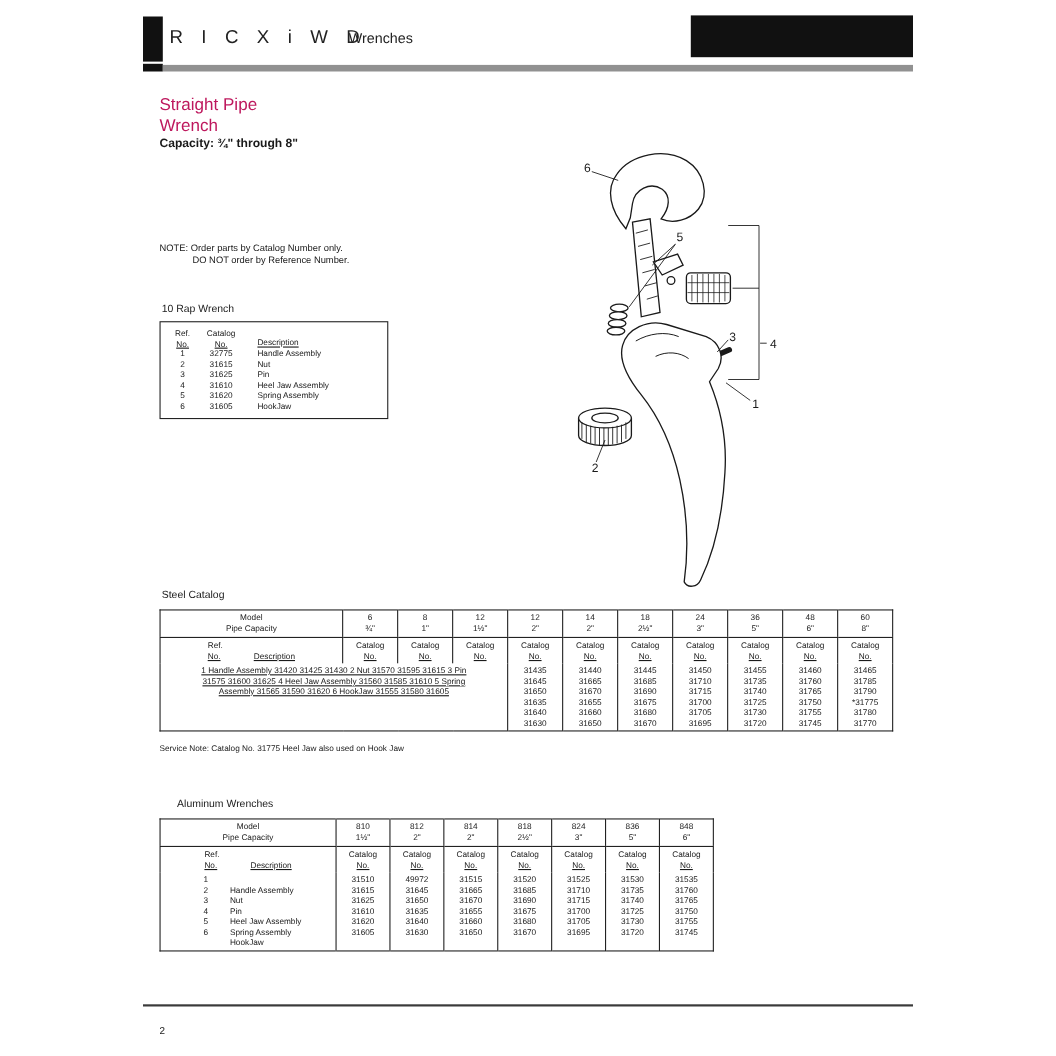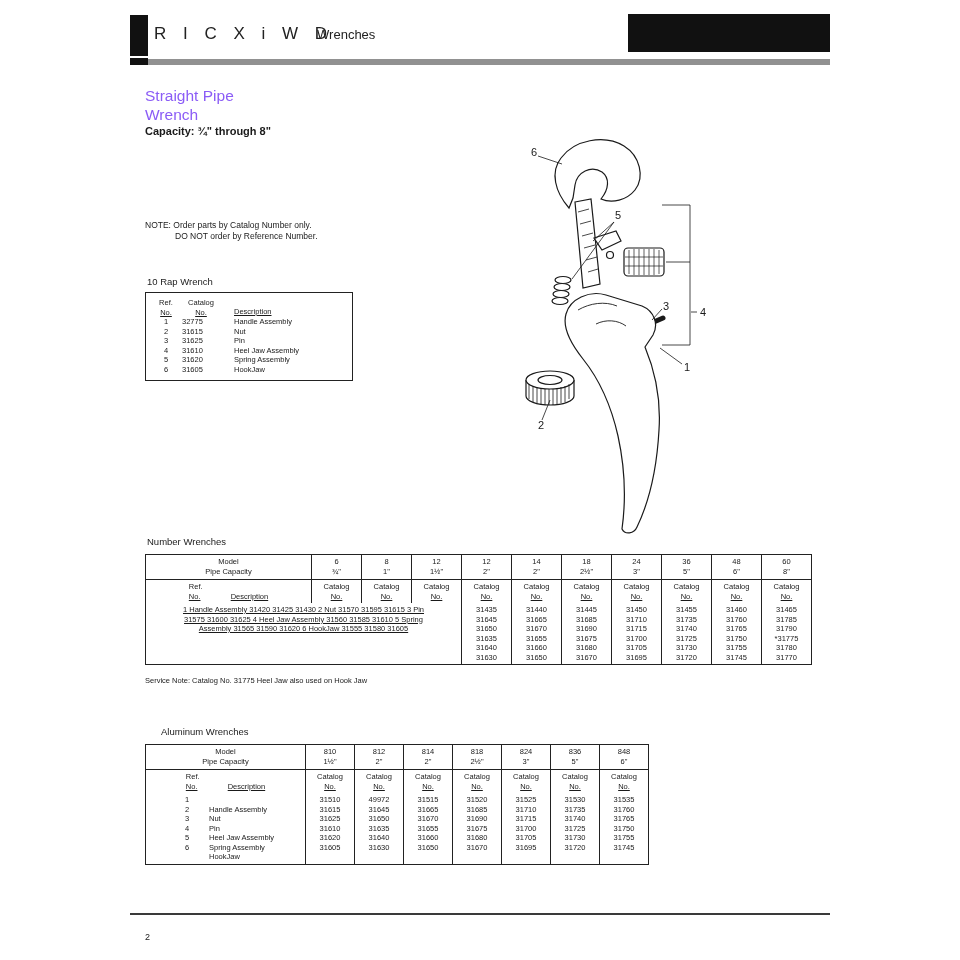--- a/index.html
+++ b/index.html
@@ -15,39 +15,39 @@
   
   .hdr-black-left  { left:130px; top:15px; width:18px; height:41px; background:#111; }
   .hdr-black-right { left:628px; top:14px; width:202px; height:38px; background:#111; }
   .brandline { left:154px; top:24px; height:28px; display:flex; align-items:baseline; white-space:nowrap; }
   .brand-logo { font-size:17px; letter-spacing:6px; font-weight:400; color:#222; }
   .brand-section { font-size:13px; font-weight:400; margin-left:-16px; color:#222; }
   .hdr-rule-sq  { left:130px; top:58px; width:18px; height:7px; background:#111; }
   .hdr-rule-bar { left:148px; top:59px; width:682px; height:6px; background:#919191; }
 
   
-  .doc-title { left:145px; top:86px; font-size:15.5px; font-weight:500; line-height:19px; color:#8b5cf6; }
+  .doc-title { left:145px; top:86px; font-size:15.5px; font-weight:500; line-height:19px; color:#be185d; }
   .doc-capacity { left:145px; top:125px; font-size:11px; font-weight:700; }
 
   .note-block { left:145px; top:220px; font-size:8.5px; line-height:10.5px; }
   .note-line2 { padding-left:30px; }
 
   .sec-heading { font-size:9.5px; color:#222; }
   .h-rap   { left:147px; top:276px; }
   .h-steel { left:147px; top:536px; }
   .h-alu   { left:161px; top:726px; }
 
   
   .rap-box { left:145px; top:292px; width:208px; height:89px; border:1px solid #222; font-size:7.5px; line-height:9.5px; }
   .rap-box .col { position:absolute; white-space:pre-line; }
   .rap-hdr-ref  { position:absolute; left:8px;  top:5px; width:24px; text-align:center; }
   .rap-hdr-cat  { position:absolute; left:36px; top:5px; width:38px; text-align:center; }
   .rap-hdr-desc { position:absolute; left:88px; top:14px; }
   .rap-refs  { left:8px;  top:24px; width:24px; text-align:center; }
-  .rap-cats  { left:36px; top:24px; width:38px; }
+  .rap-cats  { left:36px; top:24px; width:38px; text-align:center; }
   .rap-descs { left:88px; top:24px; }
   .ul { text-decoration:underline; }
 
   
   .tbl { border-collapse:collapse; border:1px solid #222; font-size:7.5px; line-height:9.5px; table-layout:fixed; }
   .tbl td { border-left:1px solid #222; vertical-align:top; padding:2px 2px; text-align:center; }
   .tbl td:first-child { border-left:none; }
   .tbl .cap-row td { border-bottom:1px solid #222; padding:2px 2px 3px; }
   .left-cell { text-align:right; padding-right:8px; }
   .refdesc-cell { text-align:left; padding:2px 2px 3px 4px; }
@@ -177,21 +177,21 @@
         <text x="84" y="28">6</text>
         <text x="168" y="91">5</text>
         <text x="216" y="182">3</text>
         <text x="253" y="188">4</text>
         <text x="237" y="243">1</text>
         <text x="91" y="301">2</text>
       </g>
     </svg>
   </div>
 
-  <div class="abs sec-heading h-steel">Number Wrenches</div>
+  <div class="abs sec-heading h-steel">Steel Catalog</div>
   <table class="tbl steel-tbl">
     <colgroup>
       <col style="width:166px">
         <col style="width:50px">
         <col style="width:50px">
         <col style="width:50px">
         <col style="width:50px">
         <col style="width:50px">
         <col style="width:50px">
         <col style="width:50px">

